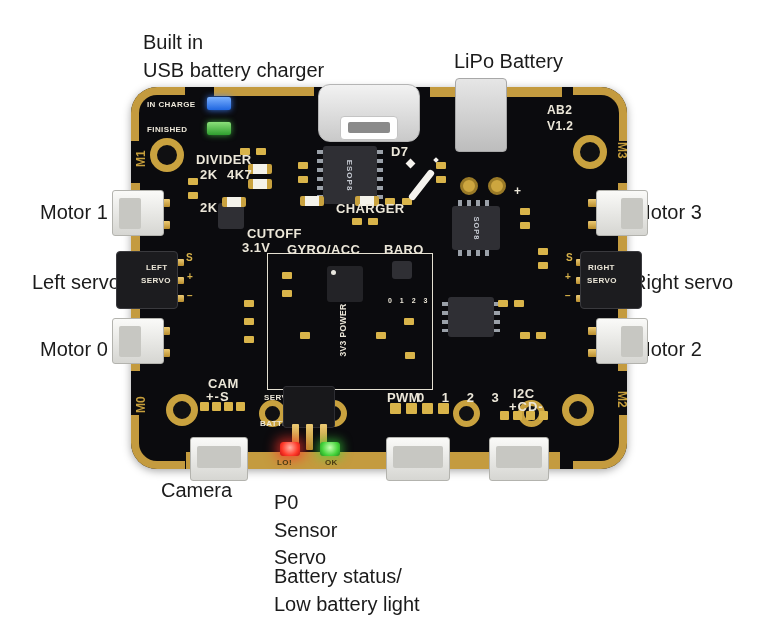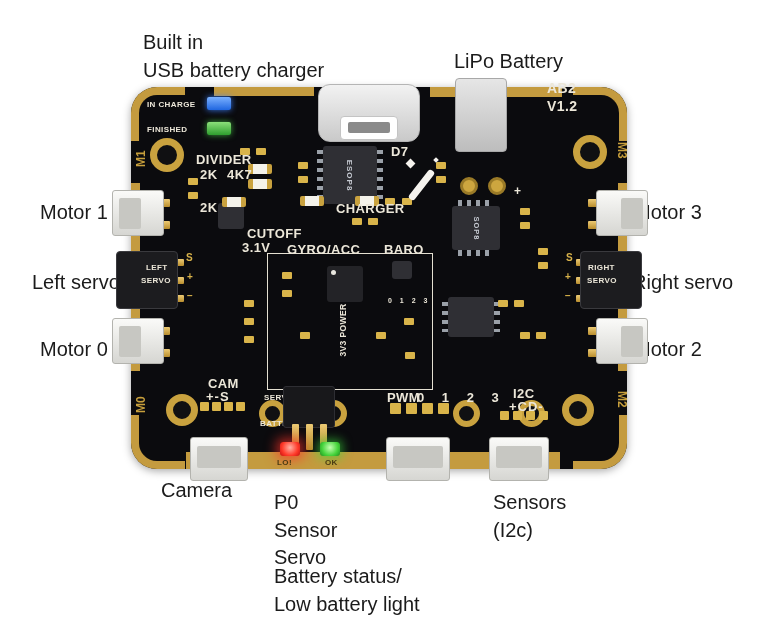--- a/index.html
+++ b/index.html
@@ -56,22 +56,20 @@
   <div class="lbl" style="left:40px;top:199px">Motor 1</div>
   <div class="lbl" style="left:32px;top:269px">Left servo</div>
   <div class="lbl" style="left:40px;top:336px">Motor 0</div>
   <div class="lbl" style="left:634px;top:199px">Motor 3</div>
   <div class="lbl" style="left:632px;top:269px">Right servo</div>
   <div class="lbl" style="left:634px;top:336px">Motor 2</div>
   <div class="lbl" style="left:161px;top:477px">Camera</div>
   <div class="lbl" style="left:274px;top:489px">P0
 Sensor
 Servo</div>
-  <div class="lbl" style="left:493px;top:489px">Sensors
-(I2c)</div>
   <div class="lbl" style="left:274px;top:563px">Battery status/
 Low battery light</div>
 
   <div class="board"></div>
 
   <div class="arc" style="left:131px;top:87px;border-top-width:8px;border-left-width:8px;border-top-left-radius:26px"></div>
   <div class="arc" style="left:573px;top:87px;border-top-width:8px;border-right-width:8px;border-top-right-radius:26px"></div>
   <div class="arc" style="left:131px;top:415px;border-bottom-width:8px;border-left-width:8px;border-bottom-left-radius:26px"></div>
   <div class="arc" style="left:573px;top:415px;border-bottom-width:8px;border-right-width:8px;border-bottom-right-radius:26px"></div>
 
@@ -246,21 +244,21 @@
   <div class="silk" style="left:287px;top:242px">GYRO/ACC</div>
   <div class="silk" style="left:384px;top:242px">BARO</div>
   <div class="silk" style="left:388px;top:296px;font-size:7px;letter-spacing:3px">0 1 2 3</div>
   <div class="silk" style="left:306px;top:324px;width:76px;height:12px;transform:rotate(-90deg);font-size:8.5px;text-align:center">3V3 POWER</div>
   <div class="silk" style="left:387px;top:390px">PWM</div>
   <div class="silk" style="left:417px;top:390px;letter-spacing:7px">0 1 2 3</div>
   <div class="silk" style="left:513px;top:386px">I2C</div>
   <div class="silk" style="left:509px;top:399px;letter-spacing:1px">+CD-</div>
   <div class="silk" style="left:208px;top:376px">CAM</div>
   <div class="silk" style="left:206px;top:389px;letter-spacing:1px">+-S</div>
-  <div class="silk" style="left:547px;top:79px;font-size:14px">AB2
+  <div class="silk" style="left:547px;top:103px;font-size:12px">AB2
 V1.2</div>
 
   <div class="mlab" style="left:129px;top:150px;transform:rotate(-90deg)">M1</div>
   <div class="mlab" style="left:612px;top:147px;transform:rotate(90deg)">M3</div>
   <div class="mlab" style="left:129px;top:396px;transform:rotate(-90deg)">M0</div>
   <div class="mlab" style="left:612px;top:396px;transform:rotate(90deg)">M2</div>
 
   <div style="position:absolute;left:404px;top:158px;width:40px;height:52px">
     <div class="wandbar" style="left:14px;top:9px;width:7px;height:36px;transform:rotate(38deg)"></div>
     <div class="sparkle" style="left:3px;top:2px;width:7px;height:7px"></div>

